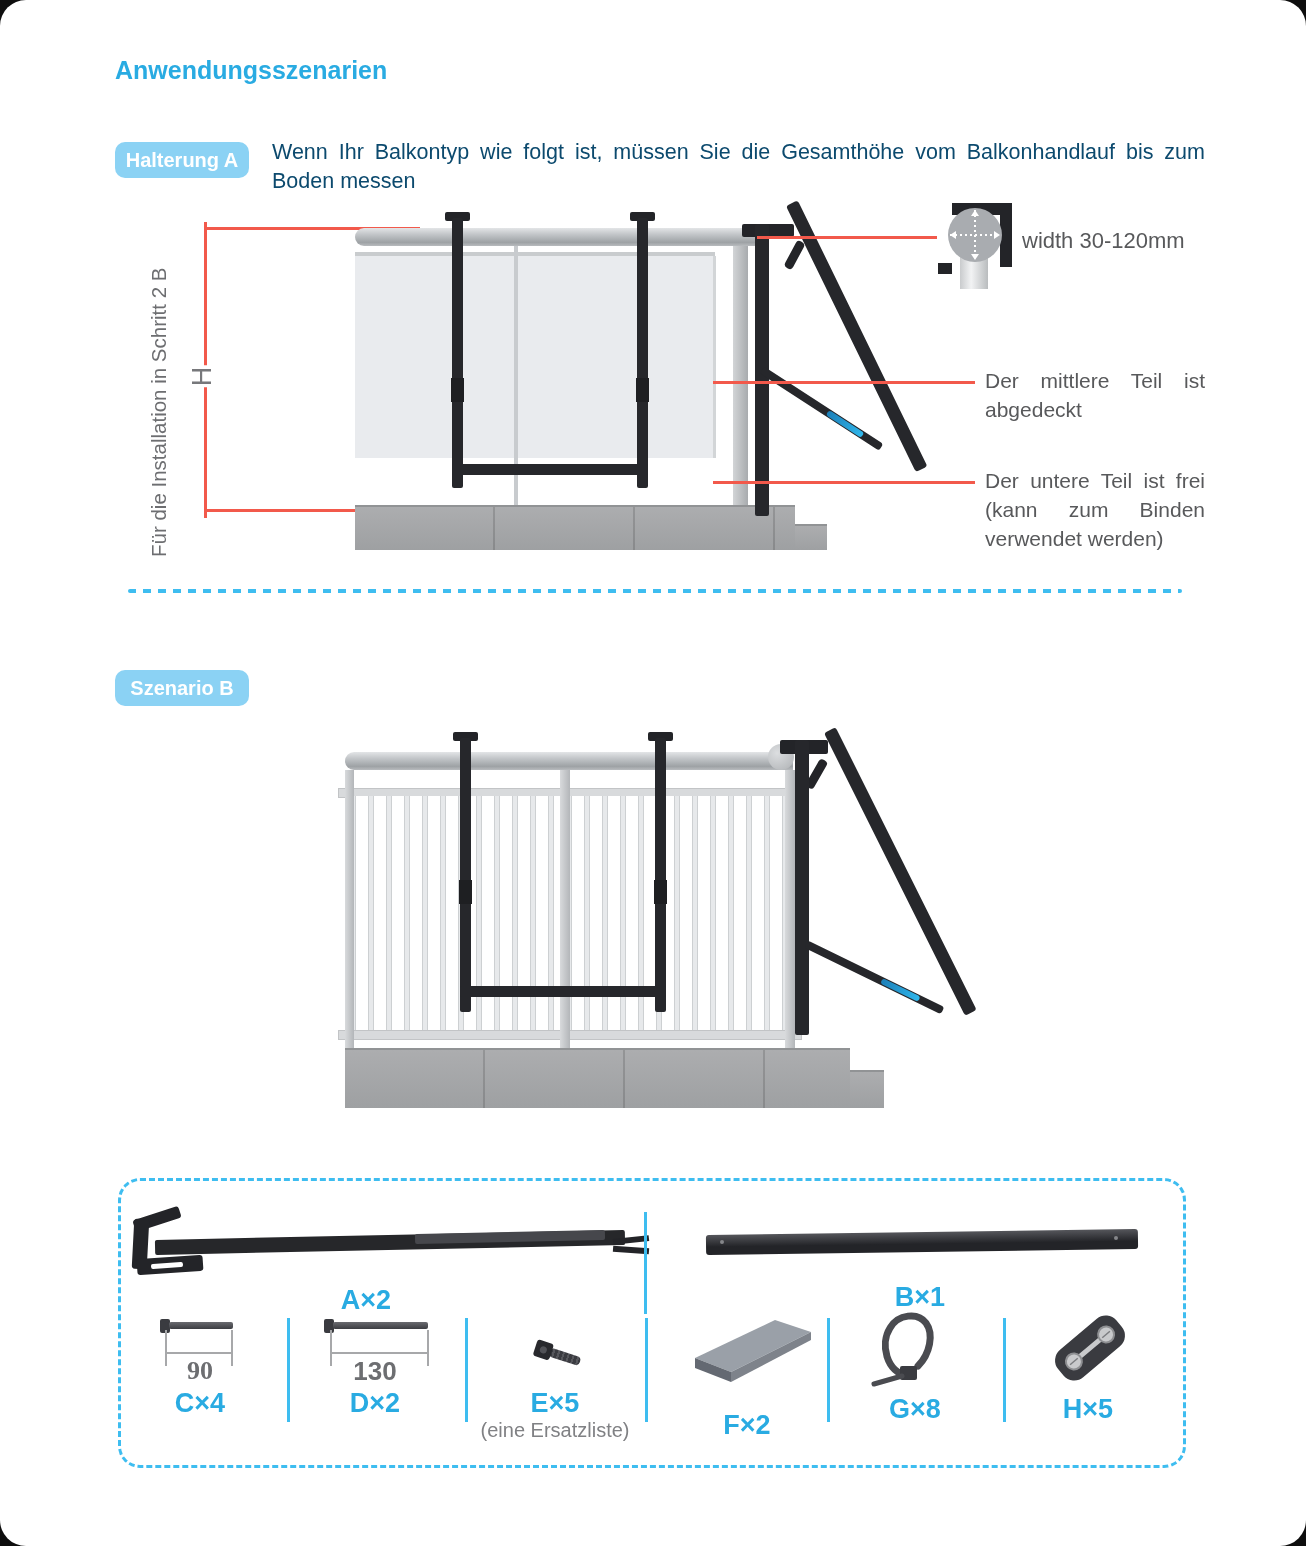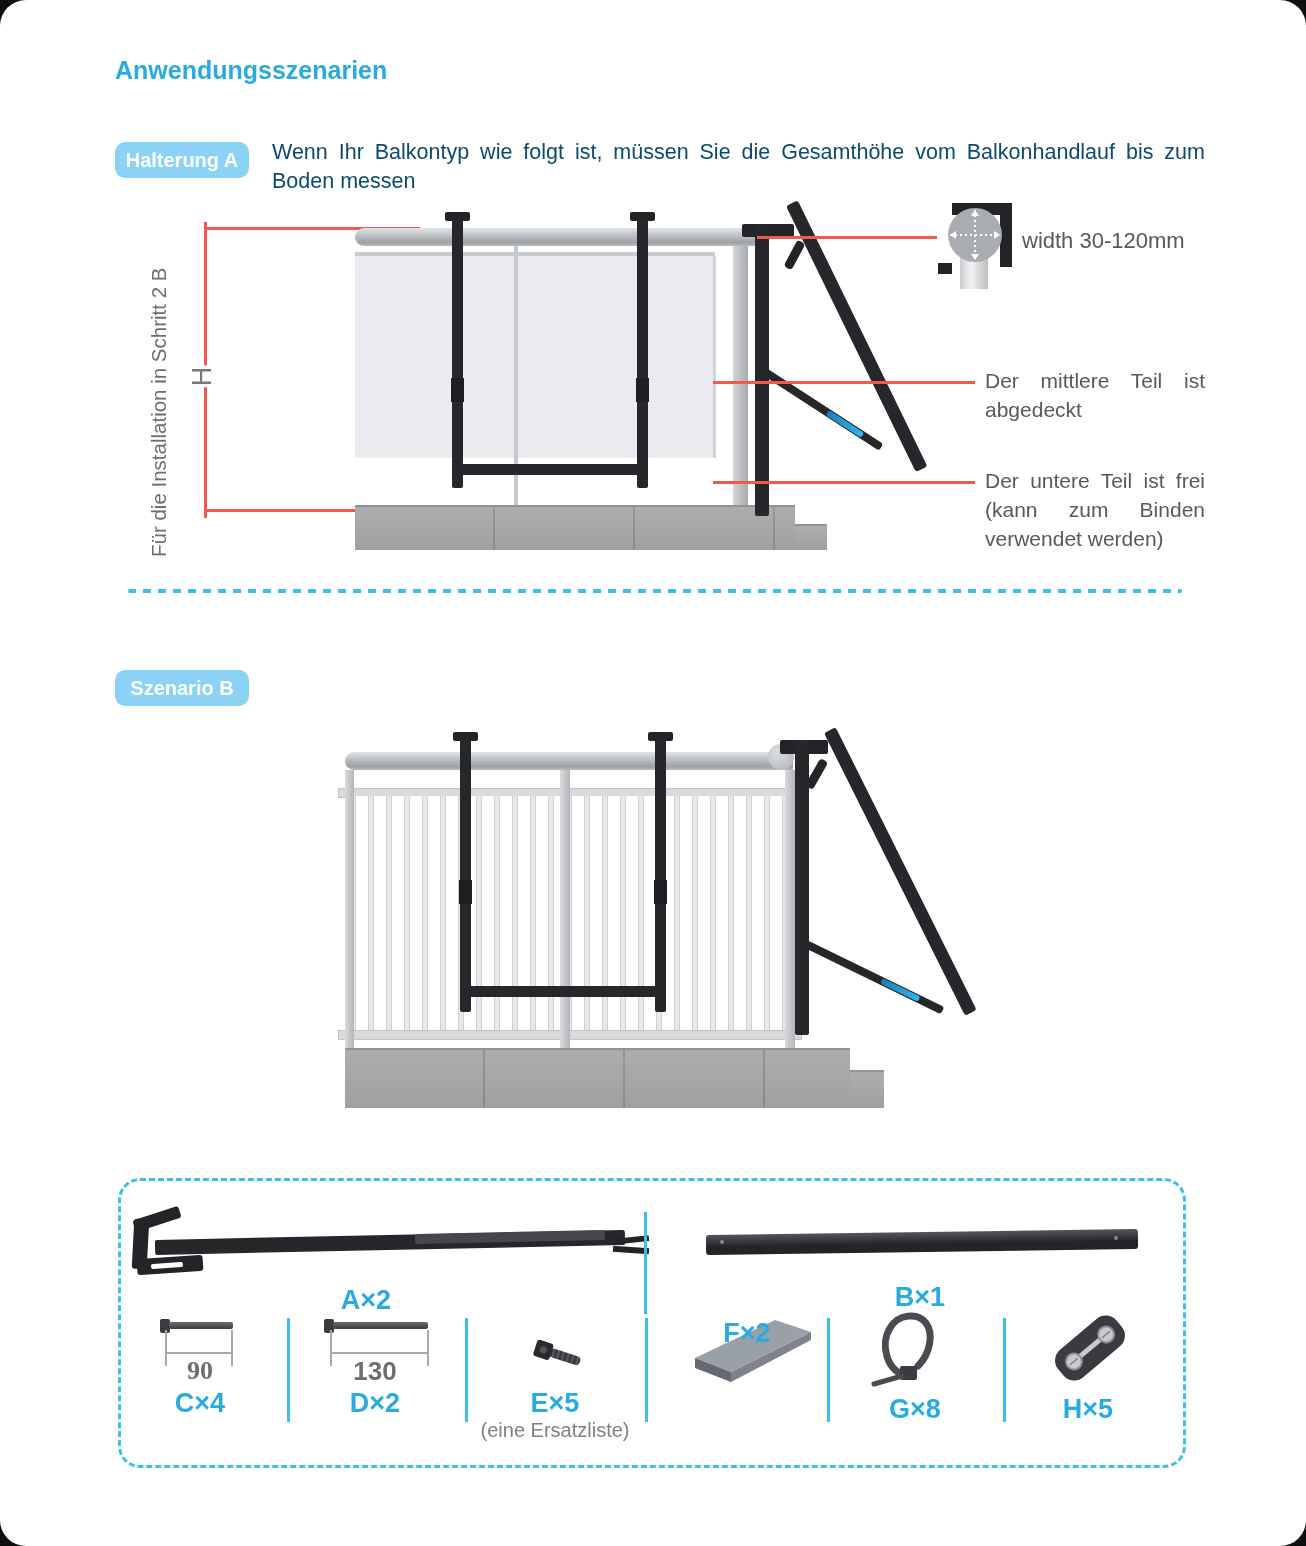--- a/index.html
+++ b/index.html
@@ -118,21 +118,21 @@
   .pd-3{left:465px;top:1318px;height:104px;}
   .pd-4{left:645px;top:1318px;height:104px;}
   .pd-5{left:827px;top:1318px;height:104px;}
   .pd-6{left:1003px;top:1318px;height:104px;}
   .part-label{font-size:27px;font-weight:700;color:#29ABE2;text-align:center;}
   .pl-a{left:256px;top:1270px;width:220px;margin-top:15px;}
   .pl-b{left:830px;top:1282px;width:180px;}
   .pl-c{left:130px;top:1388px;width:140px;}
   .pl-d{left:300px;top:1388px;width:150px;}
   .pl-e{left:480px;top:1388px;width:150px;}
-  .pl-f{left:672px;top:1318px;width:150px;}
+  .pl-f{left:672px;top:1410px;width:150px;}
   .pl-g{left:840px;top:1394px;width:150px;}
   .pl-h{left:1013px;top:1394px;width:150px;}
   .part-dim{font-size:26px;font-weight:700;color:#6D6E71;text-align:center;}
   .dim-c{left:130px;top:1356px;width:140px;font-family:Liberation Serif, serif;}
   .dim-d{left:300px;top:1356px;width:150px;}
   .part-note{left:455px;top:1419px;width:200px;font-size:20px;color:#808184;text-align:center;}
 
   
   .partA{left:125px;top:1205px;width:520px;height:70px;}
   .a-rail{position:absolute;left:30px;top:30px;width:470px;height:15px;background:#26272A;border-radius:2px;transform:rotate(-1.2deg);}

